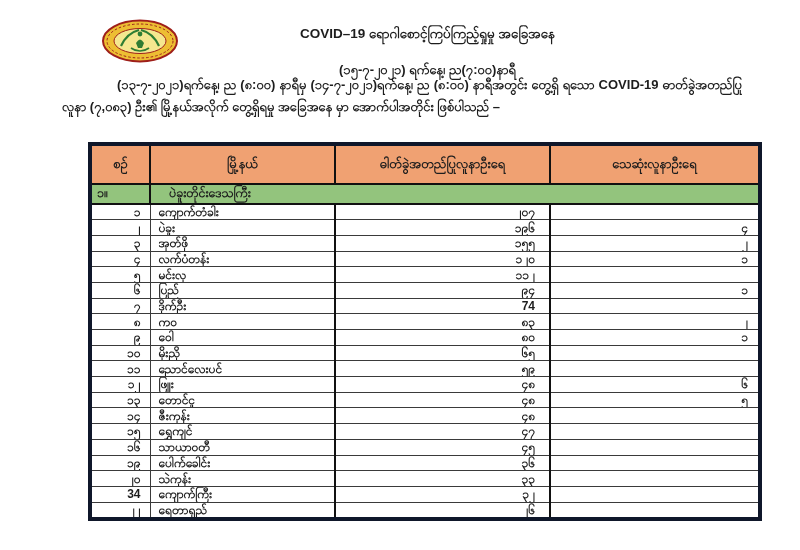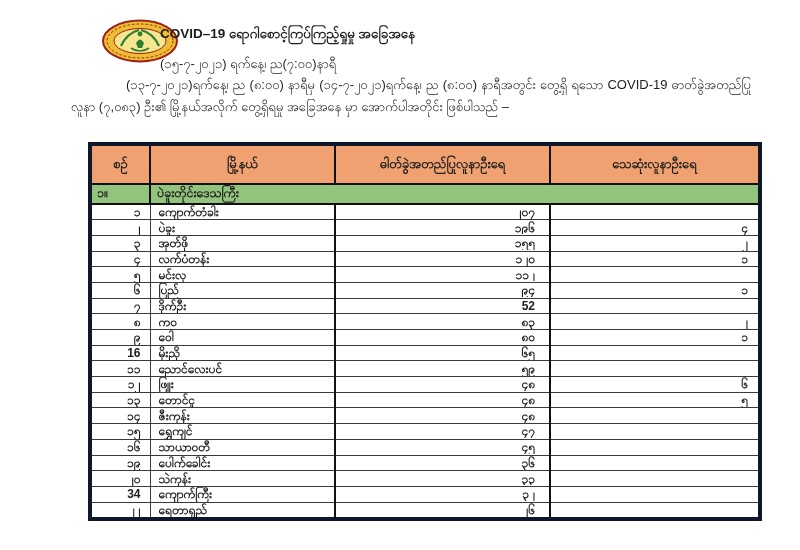--- a/index.html
+++ b/index.html
@@ -7,52 +7,52 @@
     --region-bg:#93c47d;
     --ink:#1d1d1d;
   }
   *{margin:0;padding:0;box-sizing:border-box;}
   html,body{width:800px;height:550px;overflow:hidden;background:#ffffff;
     font-family:"Liberation Sans", sans-serif;color:var(--ink);}
   .page{position:relative;width:800px;height:550px;background:#fff;}
 
   
   .logo{position:absolute;left:101px;top:19px;width:78px;height:44px;}
-  .titles{position:absolute;left:160px;top:24px;width:535px;}
+  .titles{position:absolute;left:160px;top:24px;width:535px;text-align:center;}
   .title1{font-size:13.5px;font-weight:700;line-height:19px;}
-  .title2{font-size:13px;font-weight:400;line-height:19px;margin-top:11px;}
+  .title2{font-size:13px;font-weight:700;line-height:19px;margin-top:17px;}
 
   
   .intro{position:absolute;left:62px;top:74px;width:680px;
-    font-size:13px;font-weight:400;line-height:22px;
-    text-align:justify;text-indent:55px;margin-left:9px;}
+    font-size:13px;font-weight:700;line-height:22px;
+    text-align:justify;text-indent:55px;}
 
   
   table.report{position:absolute;left:88px;top:142px;width:670px;
     border-collapse:collapse;table-layout:fixed;
     border:4px solid #0f172a;}
   col.c-no{width:60px;}
   col.c-town{width:185px;}
   col.c-conf{width:215px;}
   col.c-death{width:210px;}
   th,td{border:1px solid #3a3a3a;overflow:hidden;white-space:nowrap;
     font-weight:600;color:var(--ink);}
   thead th{background:var(--header-bg);height:40px;font-size:13px;
     font-weight:700;text-align:center;border-bottom:2px solid #111;
     border-left:2px solid #111;border-right:2px solid #111;}
   tr.region-row th{background:var(--region-bg);height:18px;font-size:12.5px;
     font-weight:700;text-align:left;}
   tr.region-row th.no-cell{padding-left:5px;}
-  tr.region-row th.name-cell{padding-left:6px;}
+  tr.region-row th.name-cell{padding-left:18px;}
   tbody td{height:15.7px;font-size:12px;line-height:14px;background:#fff;}
   td.no-cell{text-align:right;padding-right:9px;
     border-left:2px solid #111;}
   td.town-cell{text-align:left;padding-left:8px;margin-left:40px;}
   td.conf-cell{text-align:right;padding-right:14px;
-    border-left:2px solid #111;border-right:2px solid #111;border-radius:7px;}
+    border-left:2px solid #111;border-right:2px solid #111;}
   td.death-cell{text-align:right;padding-right:10px;
     border-right:2px solid #111;}
 </style>
 </head>
 <body>
 
 <div class="page">
 
   <div class="logo">
     <svg width="78" height="44" viewBox="0 0 78 44">
@@ -126,37 +126,37 @@
     </tr>
         <tr>
       <td class="no-cell">၆</td>
       <td class="town-cell">ပြည်</td>
       <td class="conf-cell">၉၄</td>
       <td class="death-cell">၁</td>
     </tr>
         <tr>
       <td class="no-cell">၇</td>
       <td class="town-cell">ဒိုက်ဦး</td>
-      <td class="conf-cell">52</td>
+      <td class="conf-cell">74</td>
       <td class="death-cell"></td>
     </tr>
         <tr>
       <td class="no-cell">၈</td>
       <td class="town-cell">ကဝ</td>
       <td class="conf-cell">၈၃</td>
       <td class="death-cell">၂</td>
     </tr>
         <tr>
       <td class="no-cell">၉</td>
       <td class="town-cell">ဝေါ</td>
       <td class="conf-cell">၈၀</td>
       <td class="death-cell">၁</td>
     </tr>
         <tr>
-      <td class="no-cell">16</td>
+      <td class="no-cell">၁၀</td>
       <td class="town-cell">မိုးညို</td>
       <td class="conf-cell">၆၅</td>
       <td class="death-cell"></td>
     </tr>
         <tr>
       <td class="no-cell">၁၁</td>
       <td class="town-cell">ညောင်လေးပင်</td>
       <td class="conf-cell">၅၉</td>
       <td class="death-cell"></td>
     </tr>

